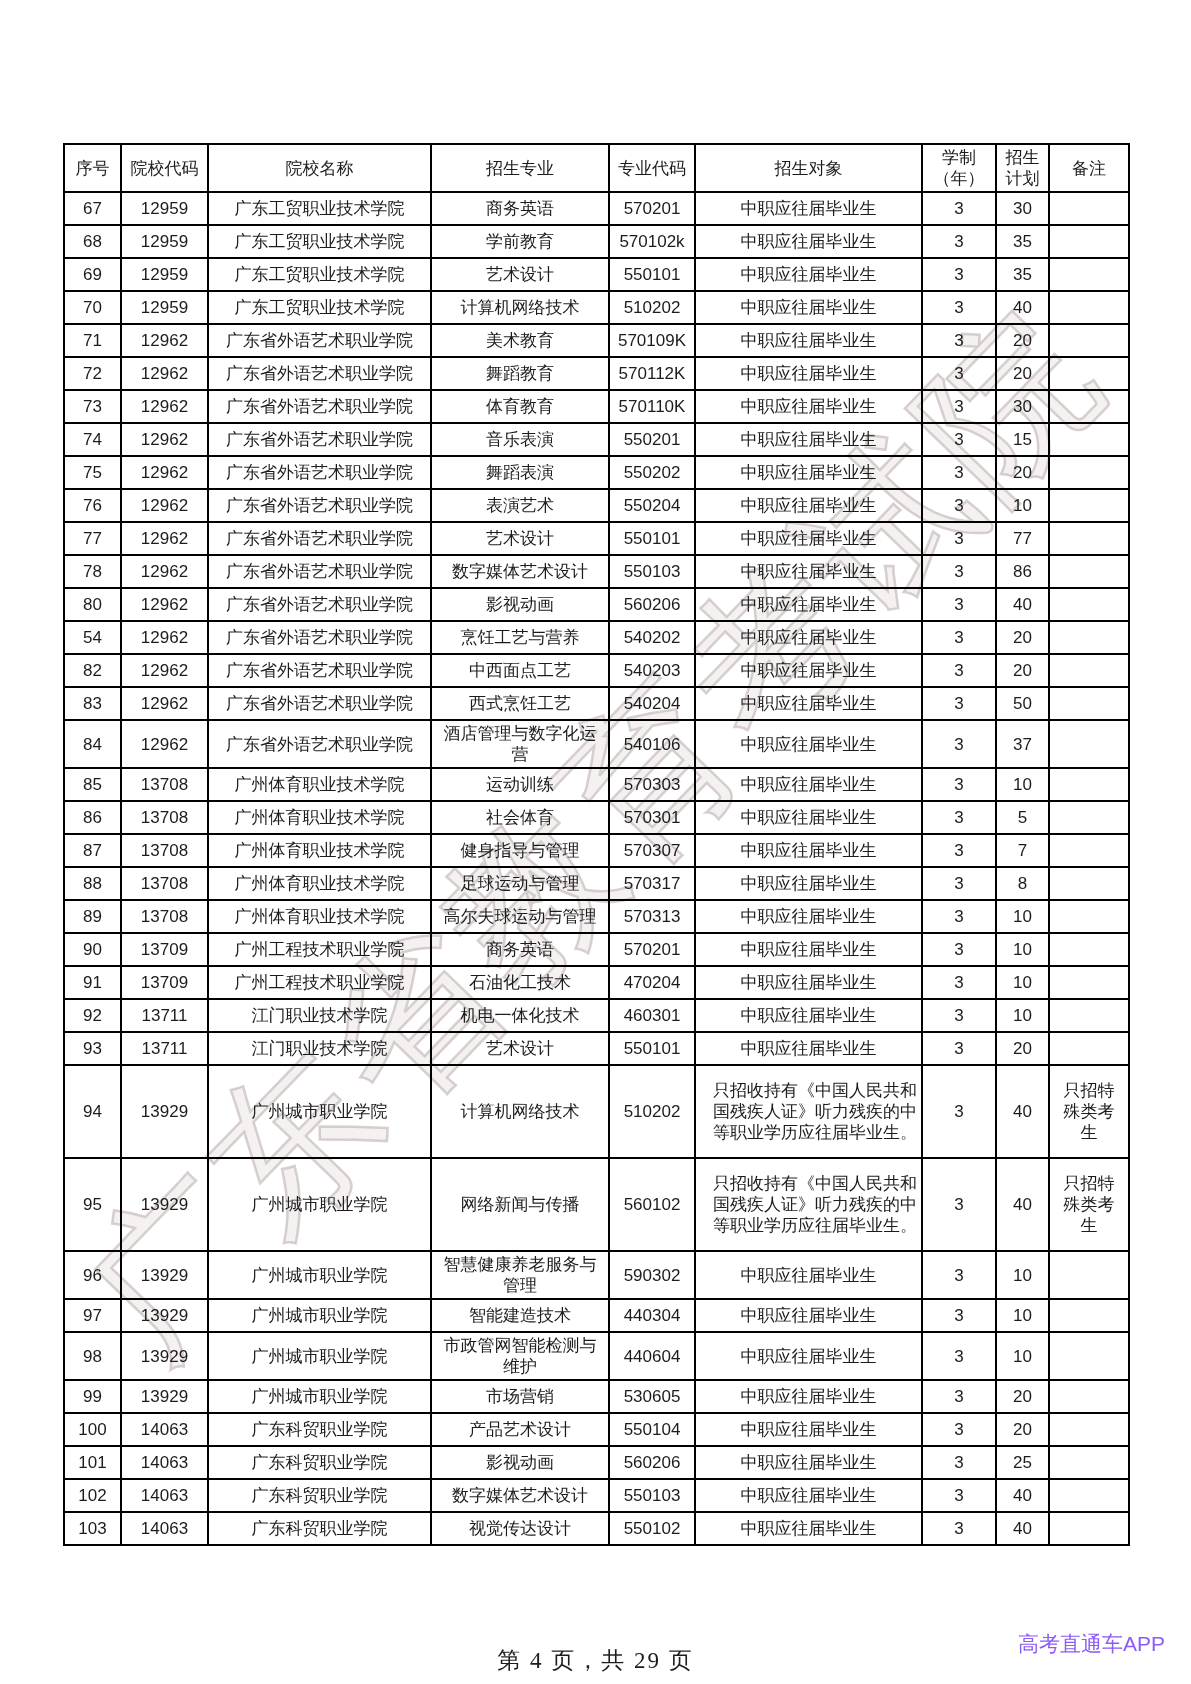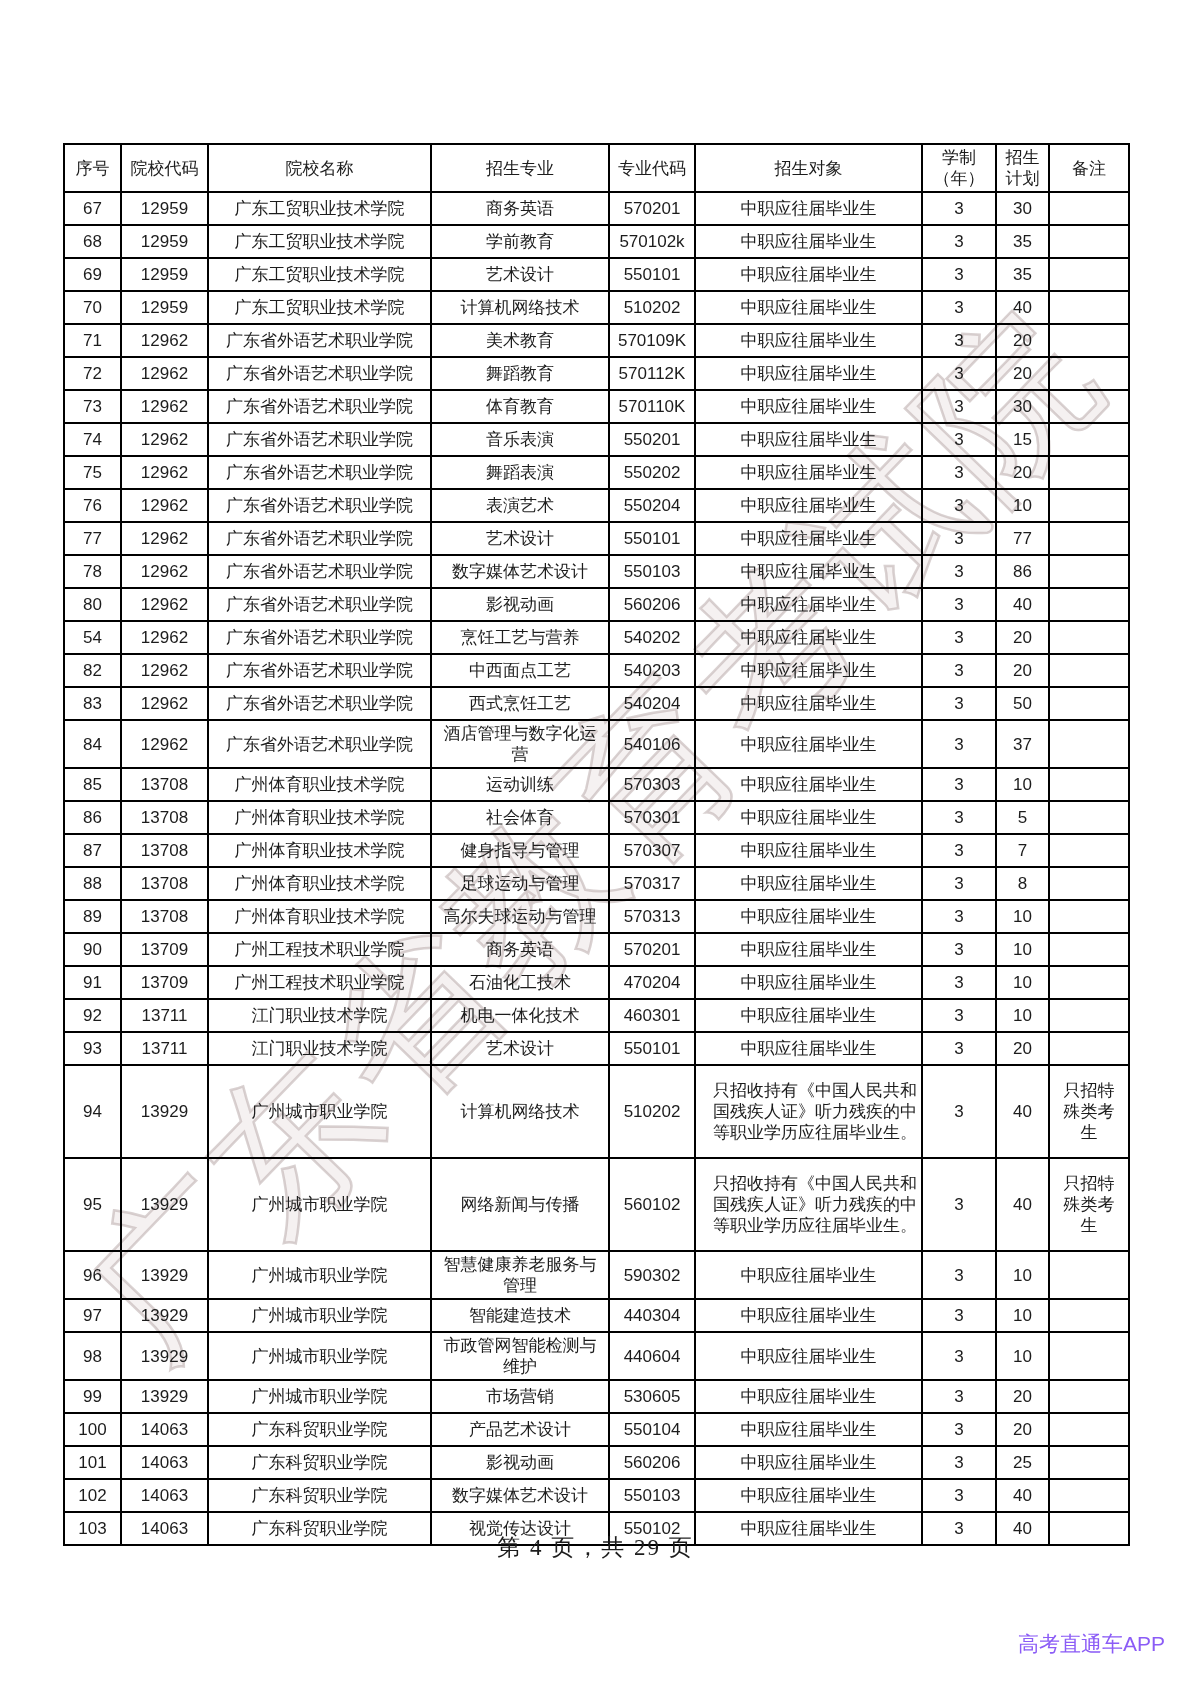--- a/index.html
+++ b/index.html
@@ -61,21 +61,21 @@
   .col-code      { width: 87px; }
   .col-school    { width: 223px; }
   .col-major     { width: 178px; }
   .col-majorcode { width: 86px; }
   .col-target    { width: 227px; }
   .col-years     { width: 74px; }
   .col-plan      { width: 53px; }
   .col-note      { width: 80px; }
   .page-footer {
     position: absolute;
-    top: 1532px;
+    top: 1645px;
     left: 0;
     width: 1191px;
     text-align: center;
     font-family: "Liberation Serif", serif;
     font-size: 23px;
     letter-spacing: 2px;
     color: #1c1c1c;
     z-index: 1;
   }
   .app-watermark {

